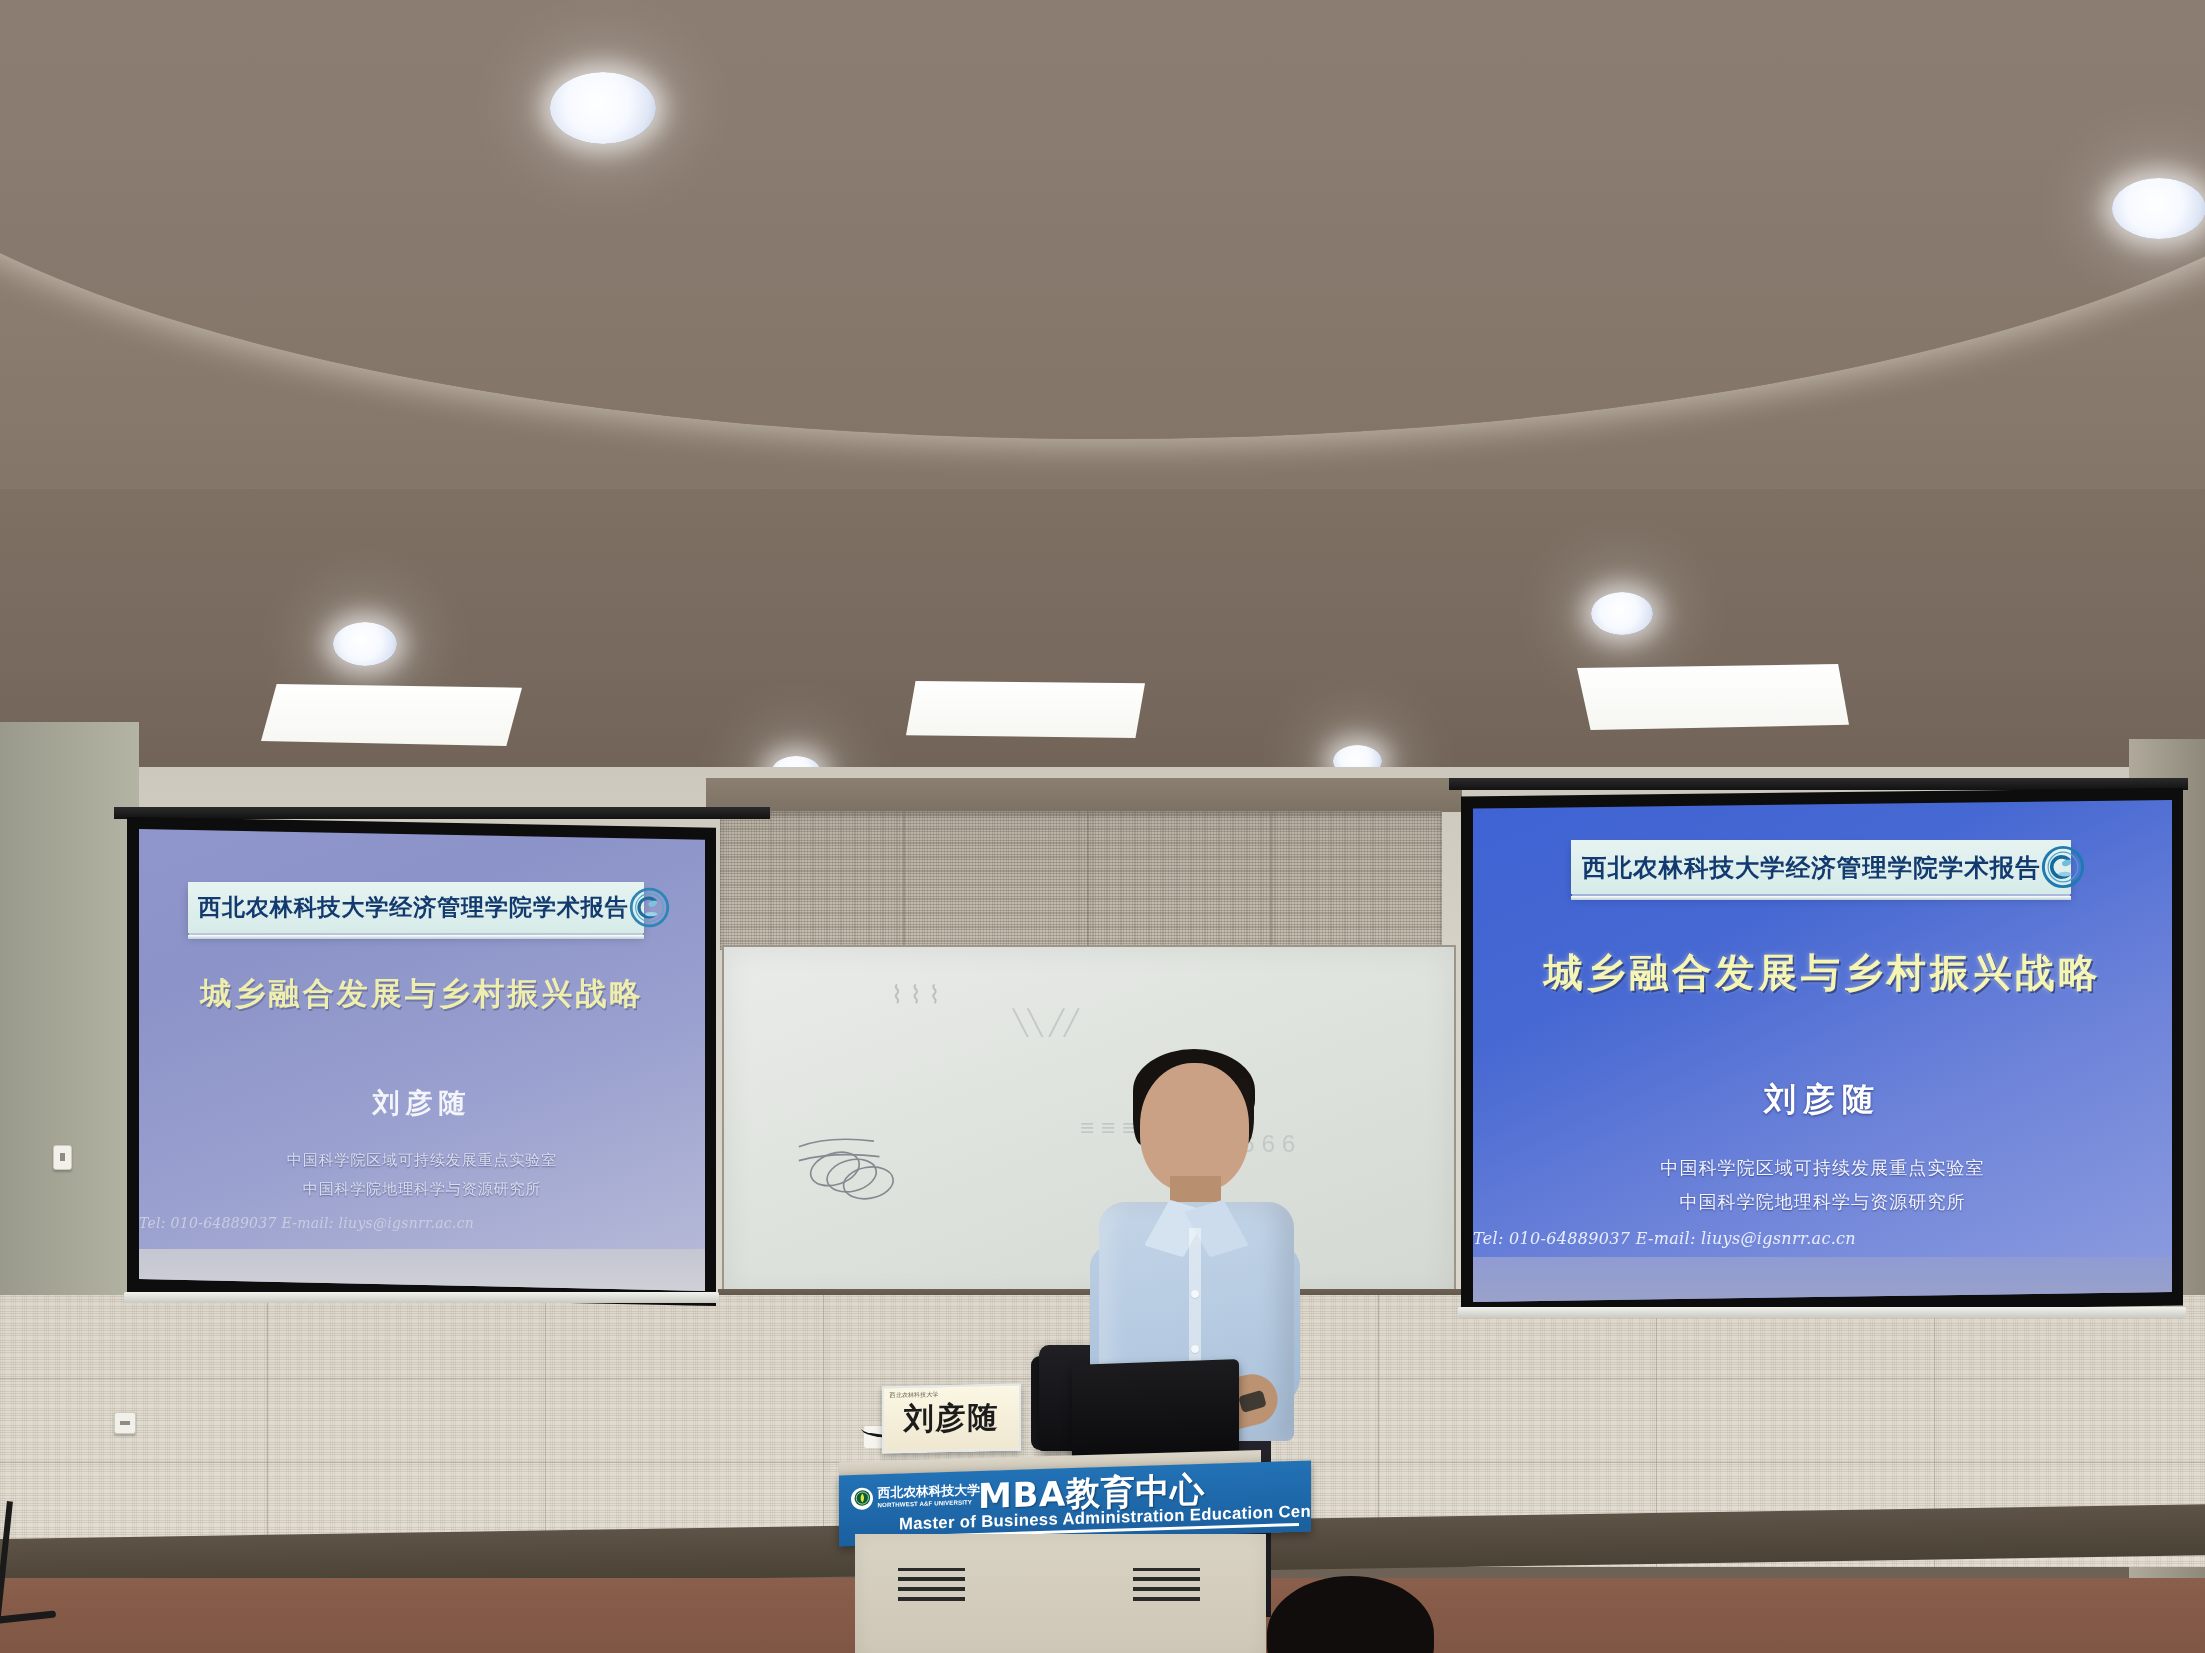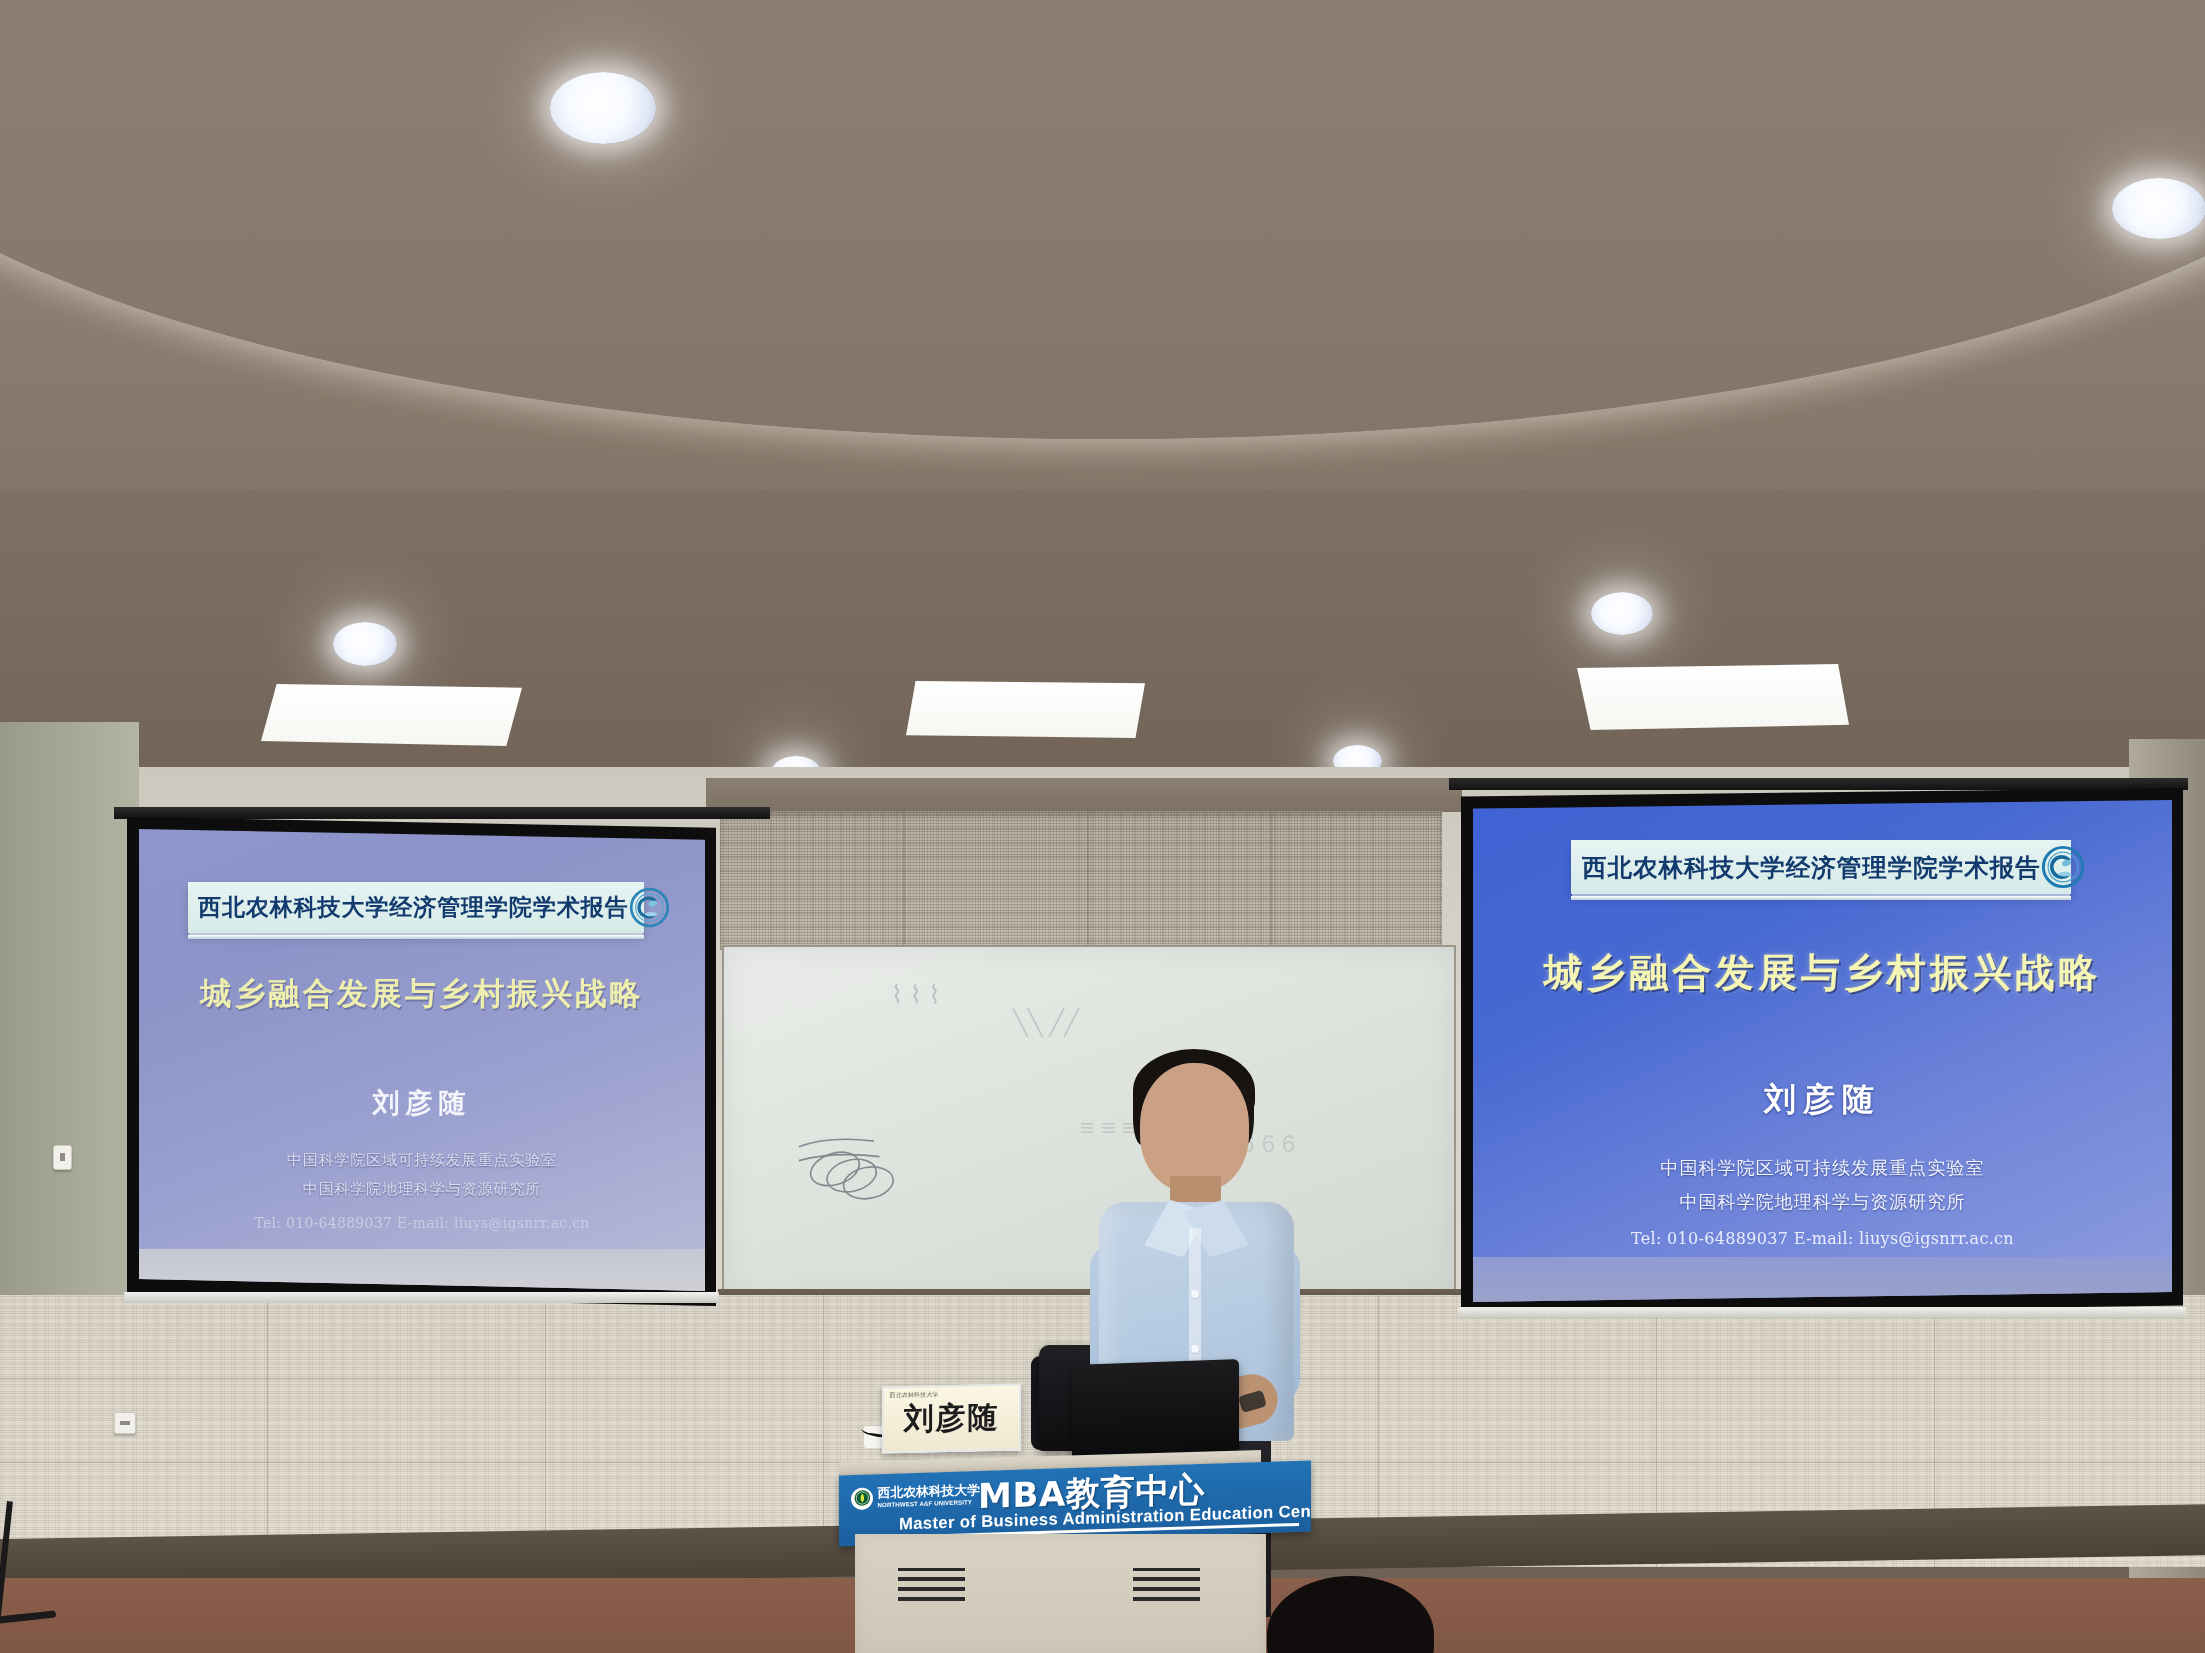--- a/index.html
+++ b/index.html
@@ -142,22 +142,22 @@
     letter-spacing:.22em;text-shadow:0 1.1px 2.8px rgba(10,20,70,.55);
   }
   .affil{
     position:absolute;left:0;right:0;text-align:center;white-space:nowrap;
     font-family:"DejaVu Serif", serif;color:#f2f4ff;letter-spacing:.06em;
     text-shadow:0 0.6px 1.7px rgba(10,20,70,.5);
   }
   .slide.left .presenter-name{color:#f4f5fb;text-shadow:none;font-weight:700;}
   .slide.left .affil{color:#dfe2f2;opacity:.95;}
   .contact{
-    position:absolute;left:0;right:0;text-align:center;white-space:nowrap;
-    font-family:"DejaVu Serif", serif;color:#eaeefc;letter-spacing:.02em;
+    position:absolute;left:0;right:0;text-align:left;white-space:nowrap;
+    font-family:"DejaVu Serif", serif;color:#eaeefc;letter-spacing:.02em;font-style:italic;
   }
   .slide.left .contact{color:#c9cde1;}
 
   
   .person{position:absolute;left:1089px;top:1045px;width:211px;height:456px;}
   .p-head{position:absolute;left:51px;top:18px;width:109px;height:129px;border-radius:48% 48% 44% 44%;background:#caa184;}
   .p-hair{position:absolute;left:44px;top:4.4px;width:122px;height:83px;border-radius:50% 50% 38% 38%;background:#161210;}
   .p-hair2{position:absolute;left:44px;top:33px;width:22px;height:67px;border-radius:40%;background:#161210;}
   .p-hair3{position:absolute;left:143px;top:33px;width:22px;height:67px;border-radius:40%;background:#1a1512;}
   .p-neck{position:absolute;left:81px;top:131px;width:51px;height:39px;background:#b8906f;}

